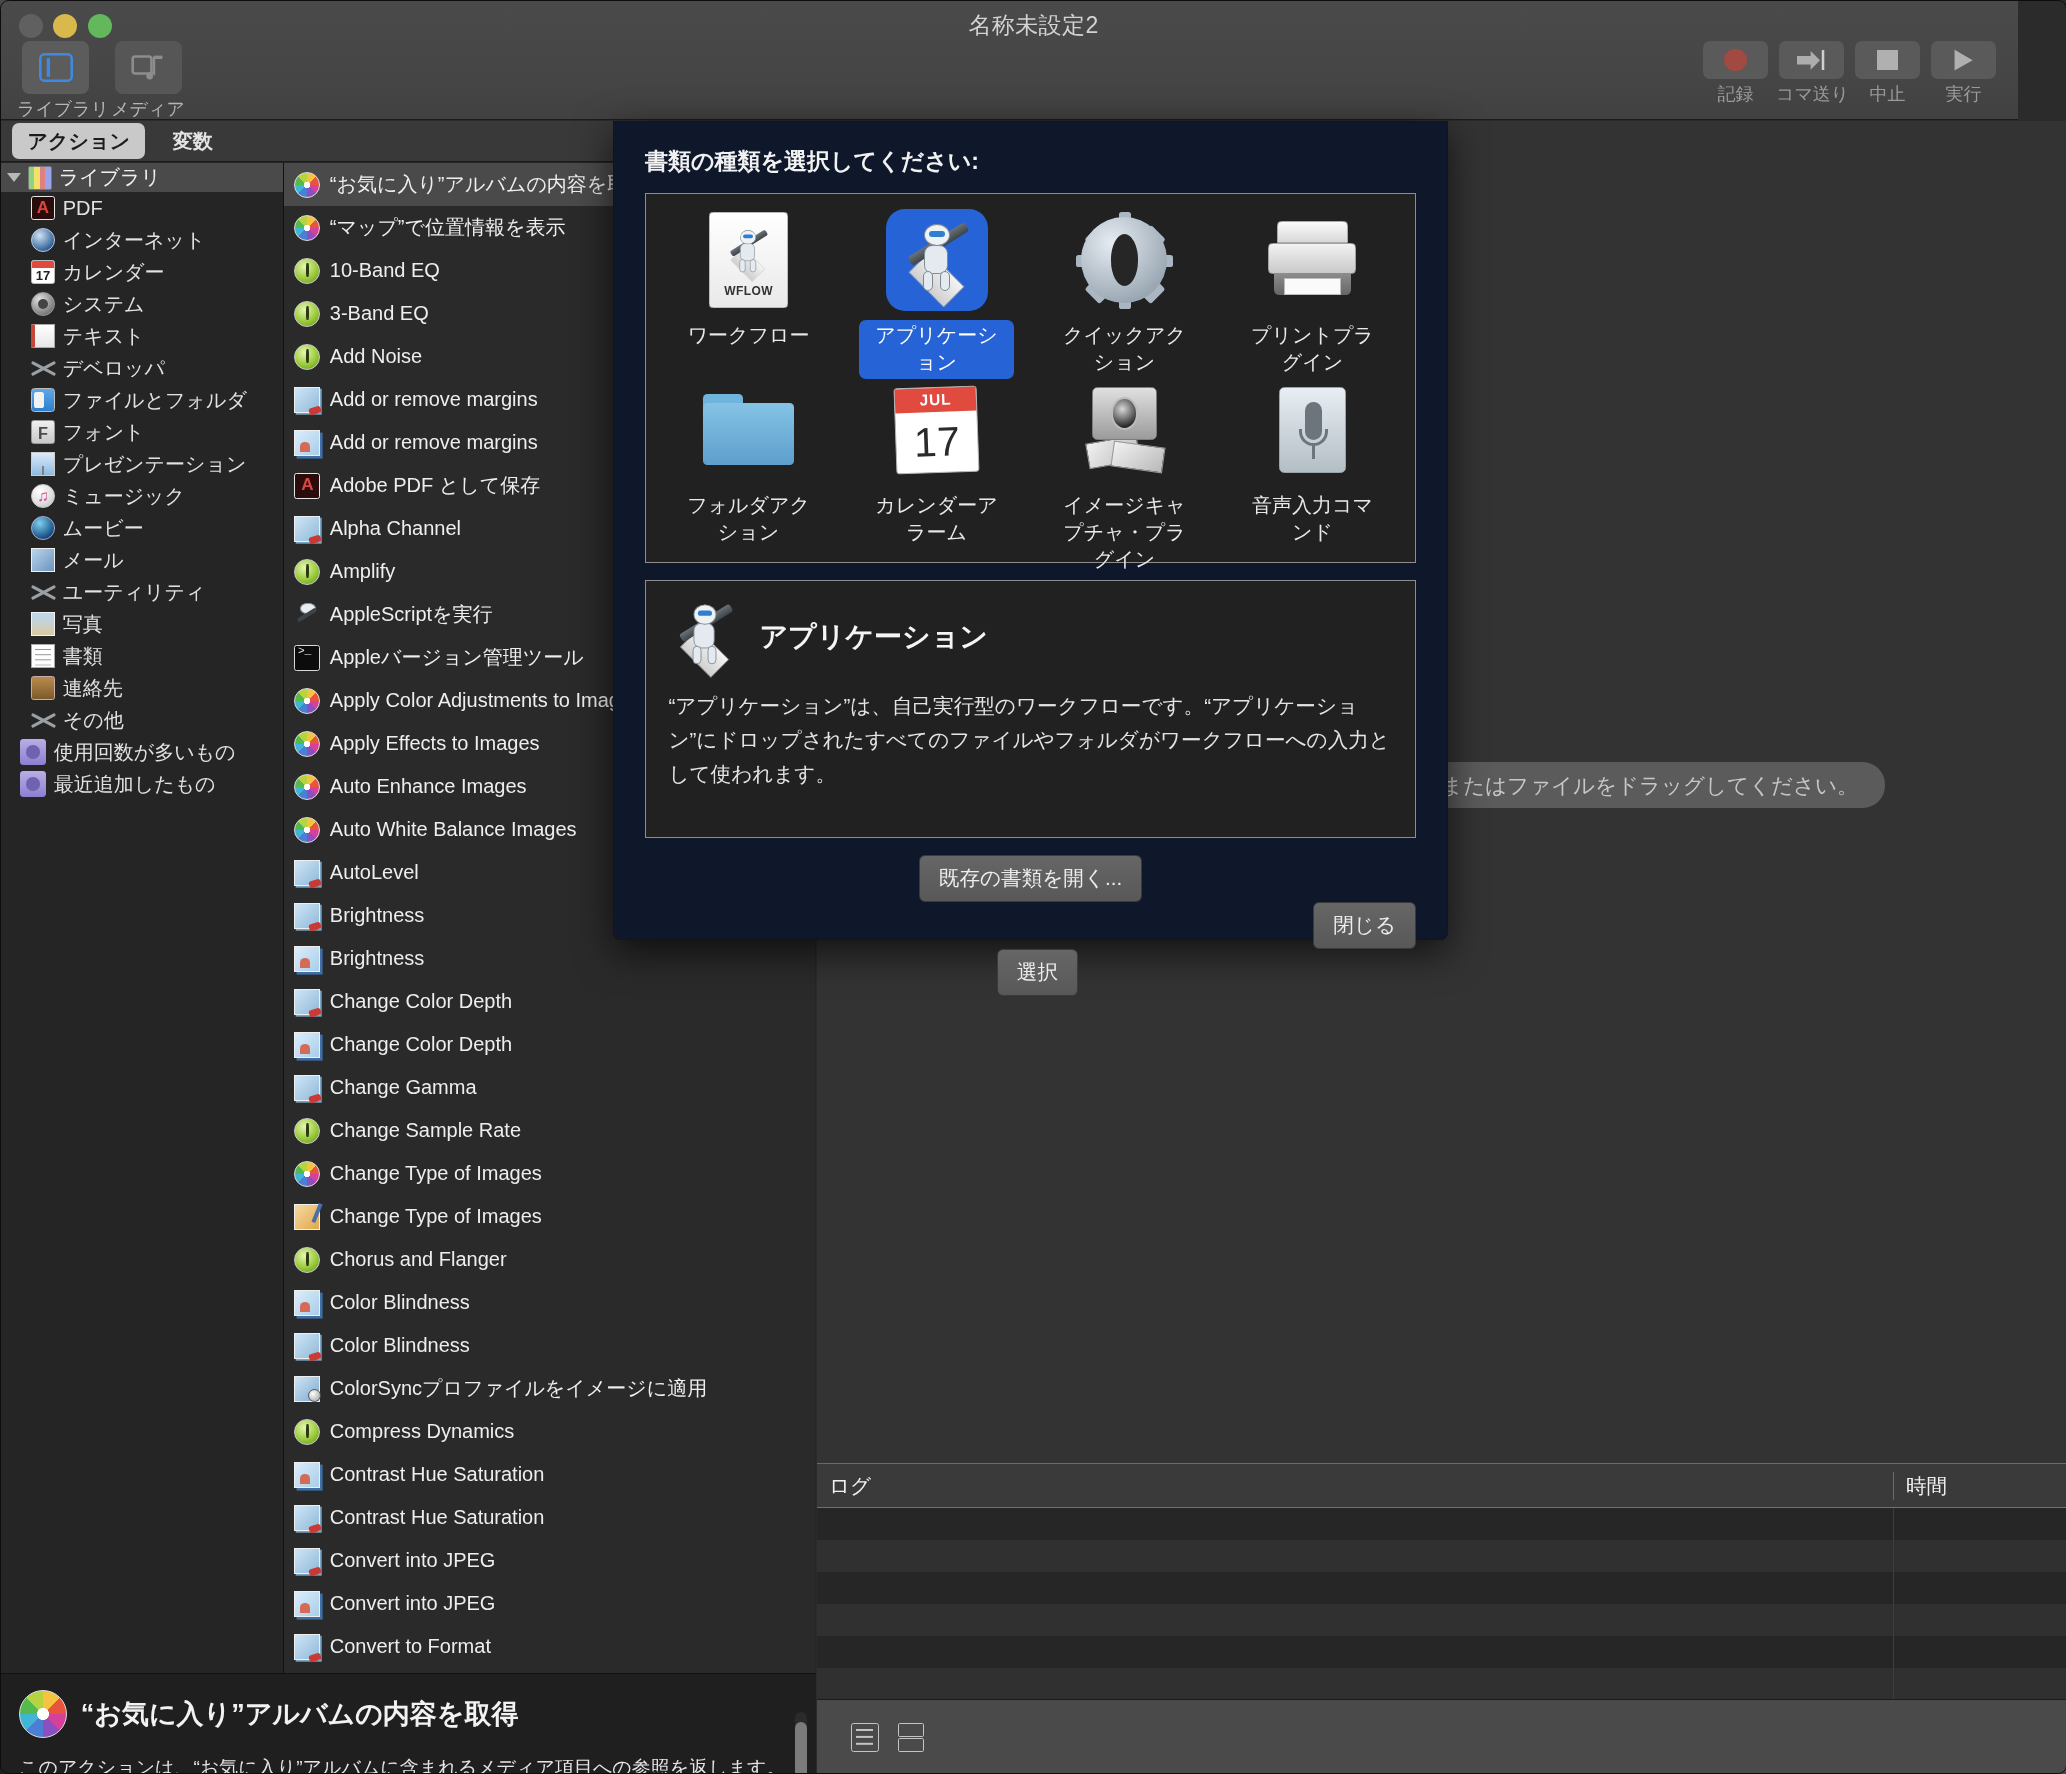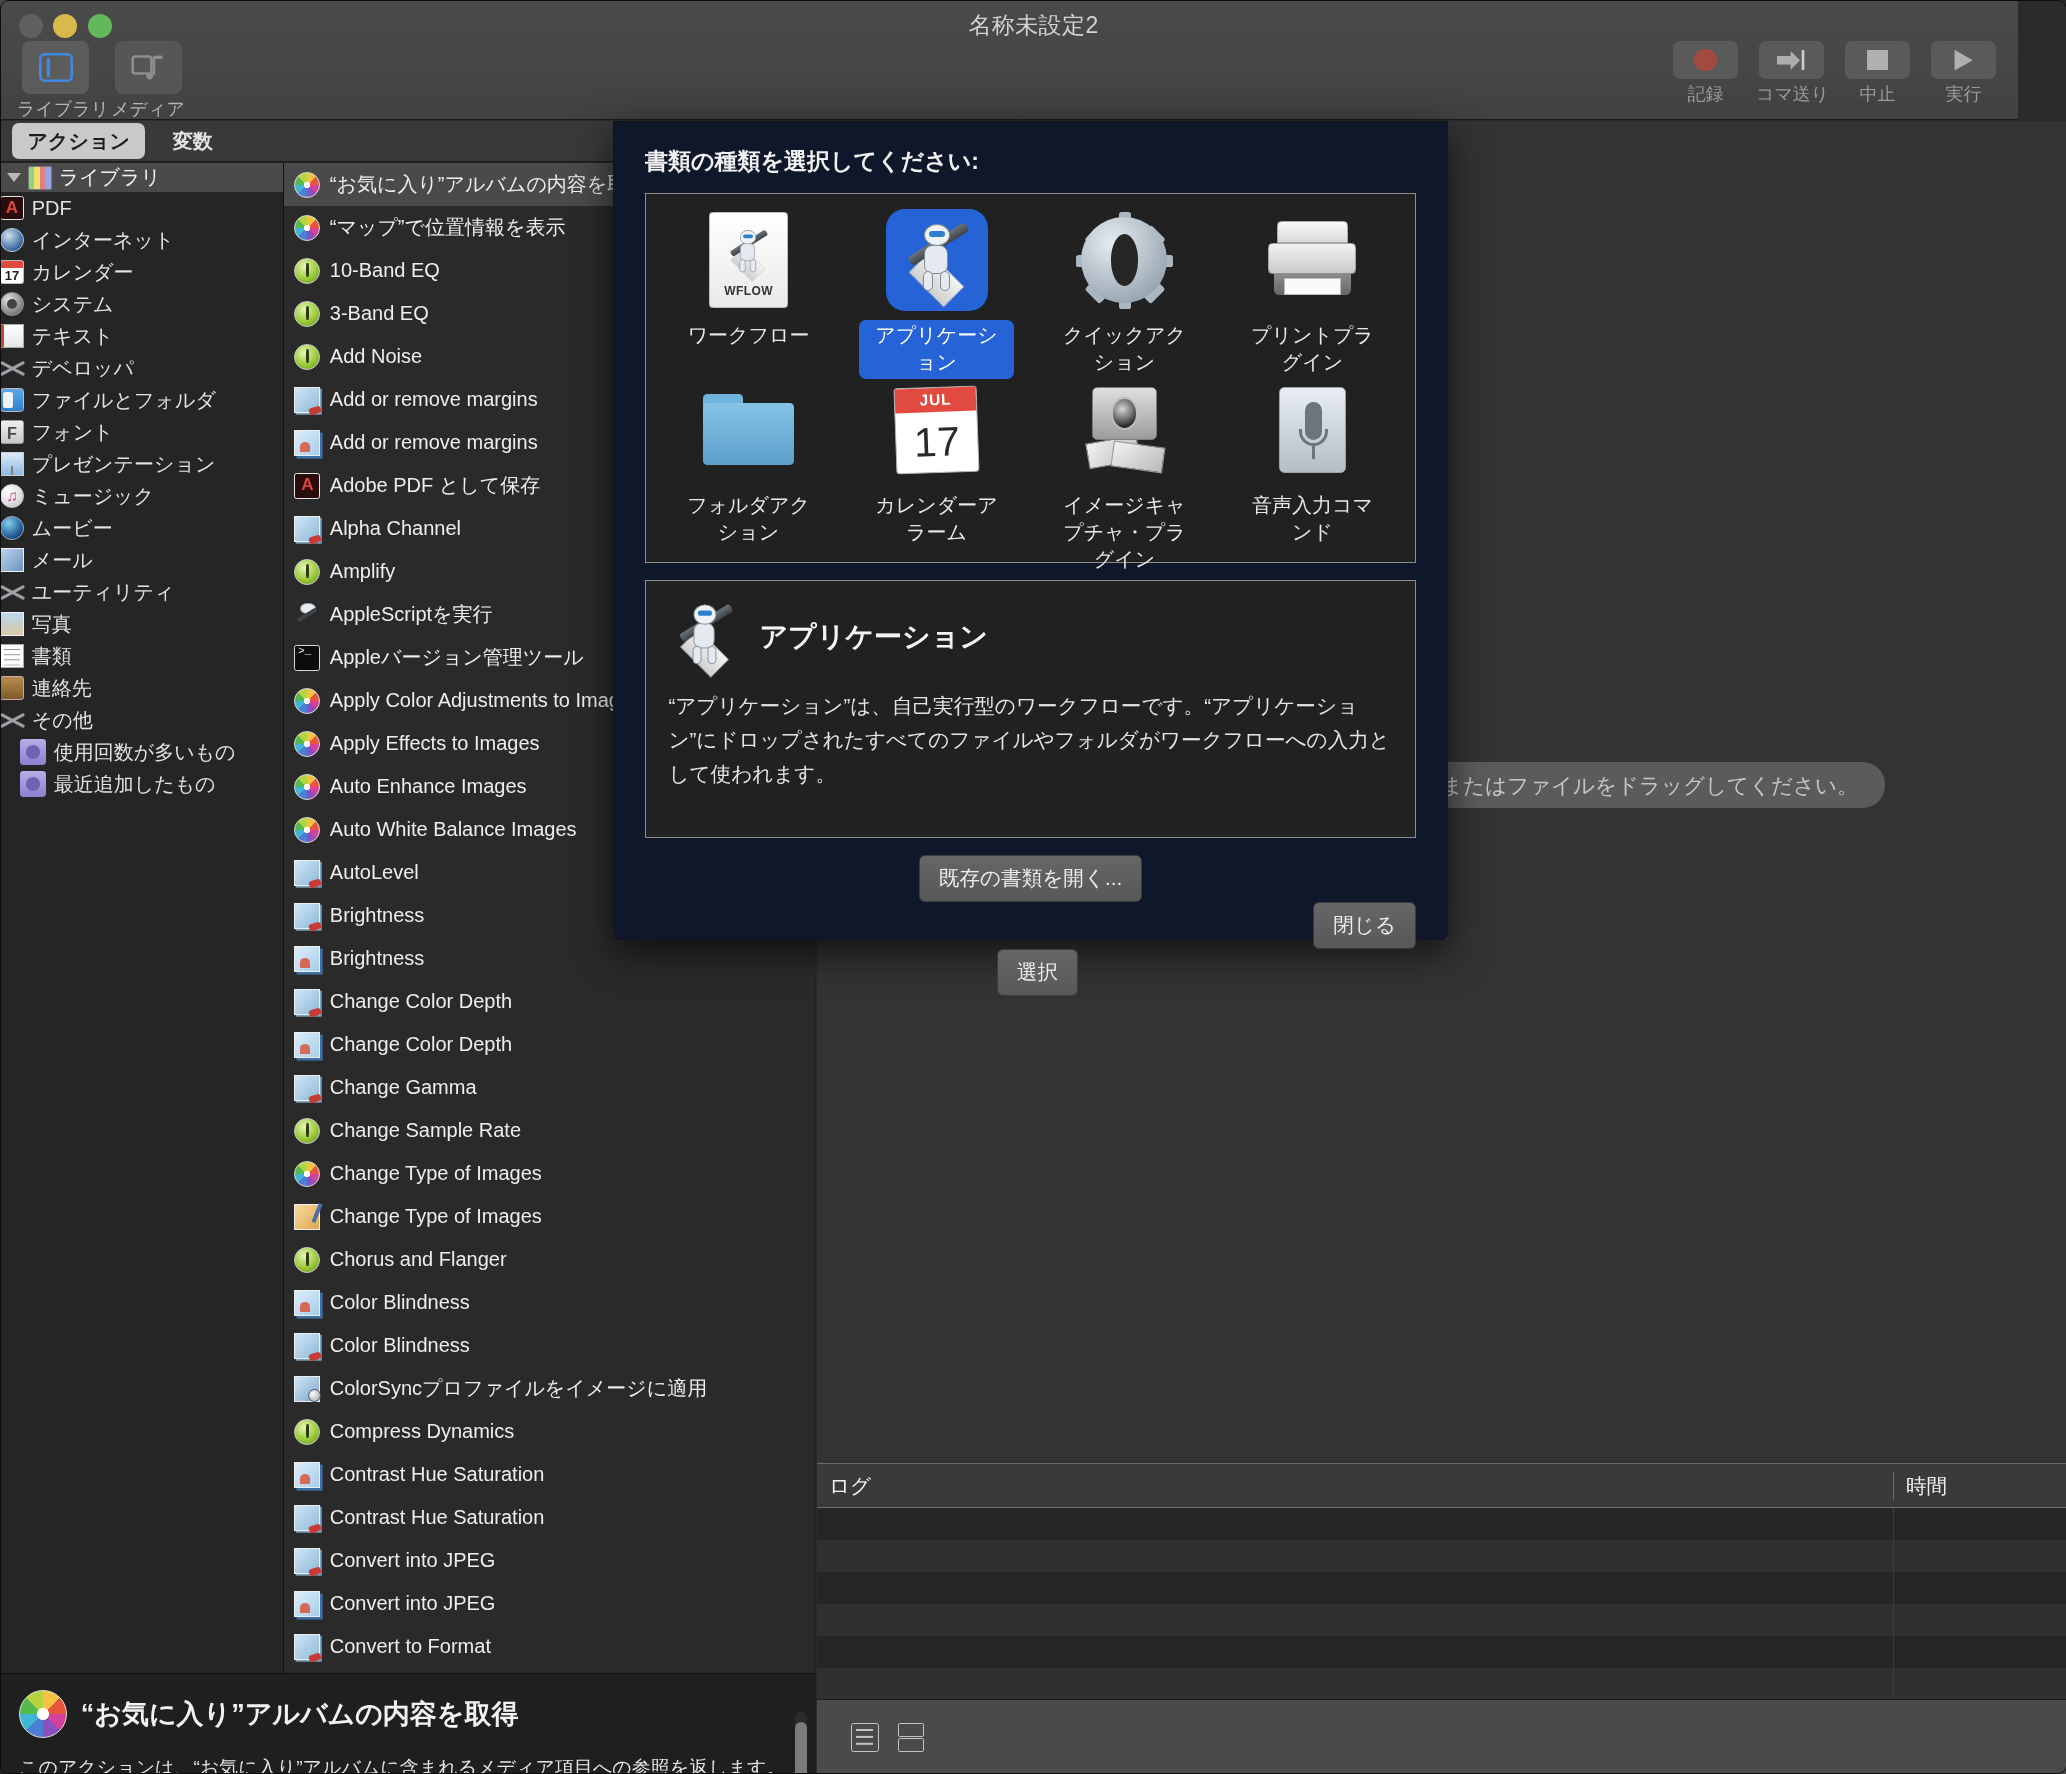--- a/index.html
+++ b/index.html
@@ -45,21 +45,21 @@
   .tb-btn {
     width: 67px; height: 53px; margin: 0 auto;
     border-radius: 7.7px; display: flex; align-items: center; justify-content: center;
   }
   .tb-btn.sel { background: #5c5c5c; }
   .tb-btn.unsel { background: #565656; }
   .tb-label { font-size: 18px; color: #b6b6b6; margin-top: 2.6px; white-space: nowrap; }
 
   .tb-right {
     position: absolute; top: 41px; right: 19px;
-    display: flex; gap: 15px;
+    display: flex; gap: 5px;
   }
   .tb-right .tb-item { width: 71px; }
   .tb-right .tb-btn { width: 65px; height: 38px; border-radius: 6.9px; background: #5a5a5a; }
   .tb-right .tb-label { color: #9a9a9a; font-size: 18px; }
 
   
   .leftpane {
     position: absolute; top: 121px; left: 0; width: 816px; height: 1602px;
     background: #252525;
   }
@@ -92,21 +92,21 @@
   }
   .lib-head {
     height: 29px; background: #4a4a4a; display: flex; align-items: center;
     padding-left: 6.9px; gap: 6.9px;
   }
   .lib-head .lbl { color: #efefef; font-size: 20px; }
   .tri { width: 0; height: 0; border-left: 7.7px solid transparent; border-right: 7.7px solid transparent; border-top: 9.5px solid #b8b8b8; }
 
   .lib-row {
     height: 32px; display: flex; align-items: center; gap: 7.7px;
-    color: #e2e2e2; font-size: 20px; white-space: nowrap;
+    padding-left: 31px; color: #e2e2e2; font-size: 20px; white-space: nowrap;
   }
   .lib-row.top { padding-left: 20px; }
 
   .actcol {
     width: 531px; height: 100%;
     background: #2a2a2a; position: relative; overflow: hidden;
   }
   .act-row {
     height: 43px; display: flex; align-items: center; gap: 9.5px;
     padding-left: 10.3px; color: #eeeeee; font-size: 20px; white-space: nowrap; overflow: hidden;

